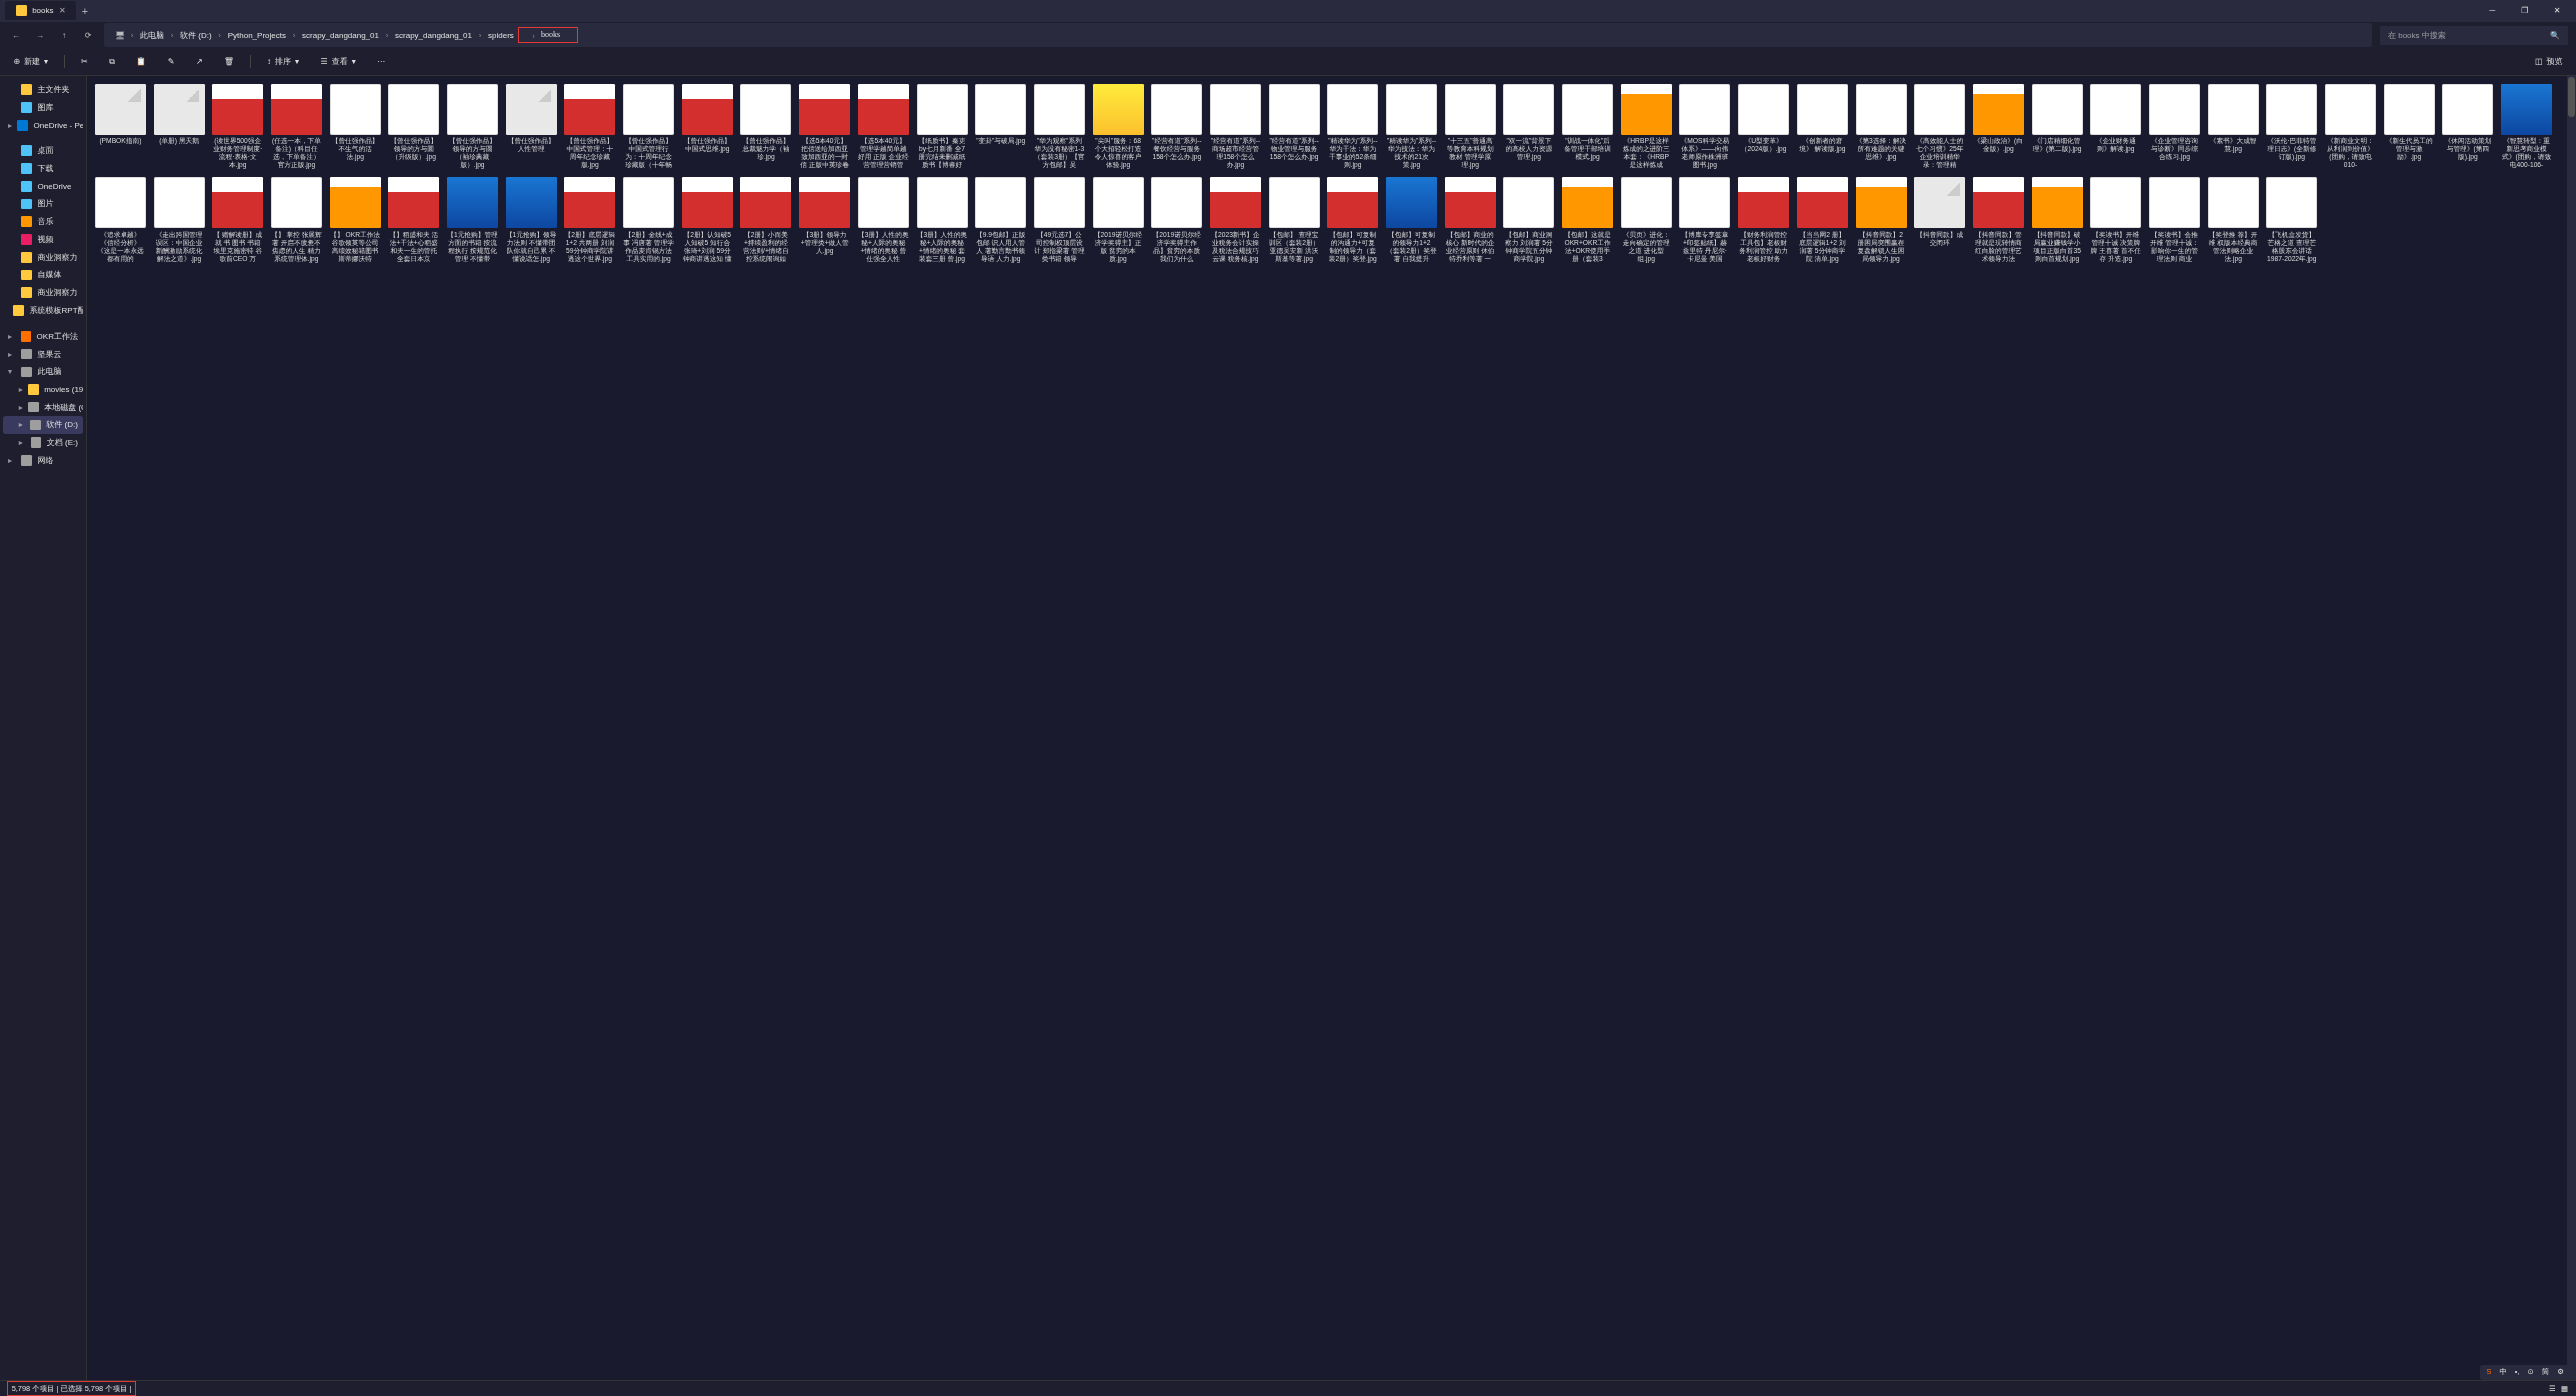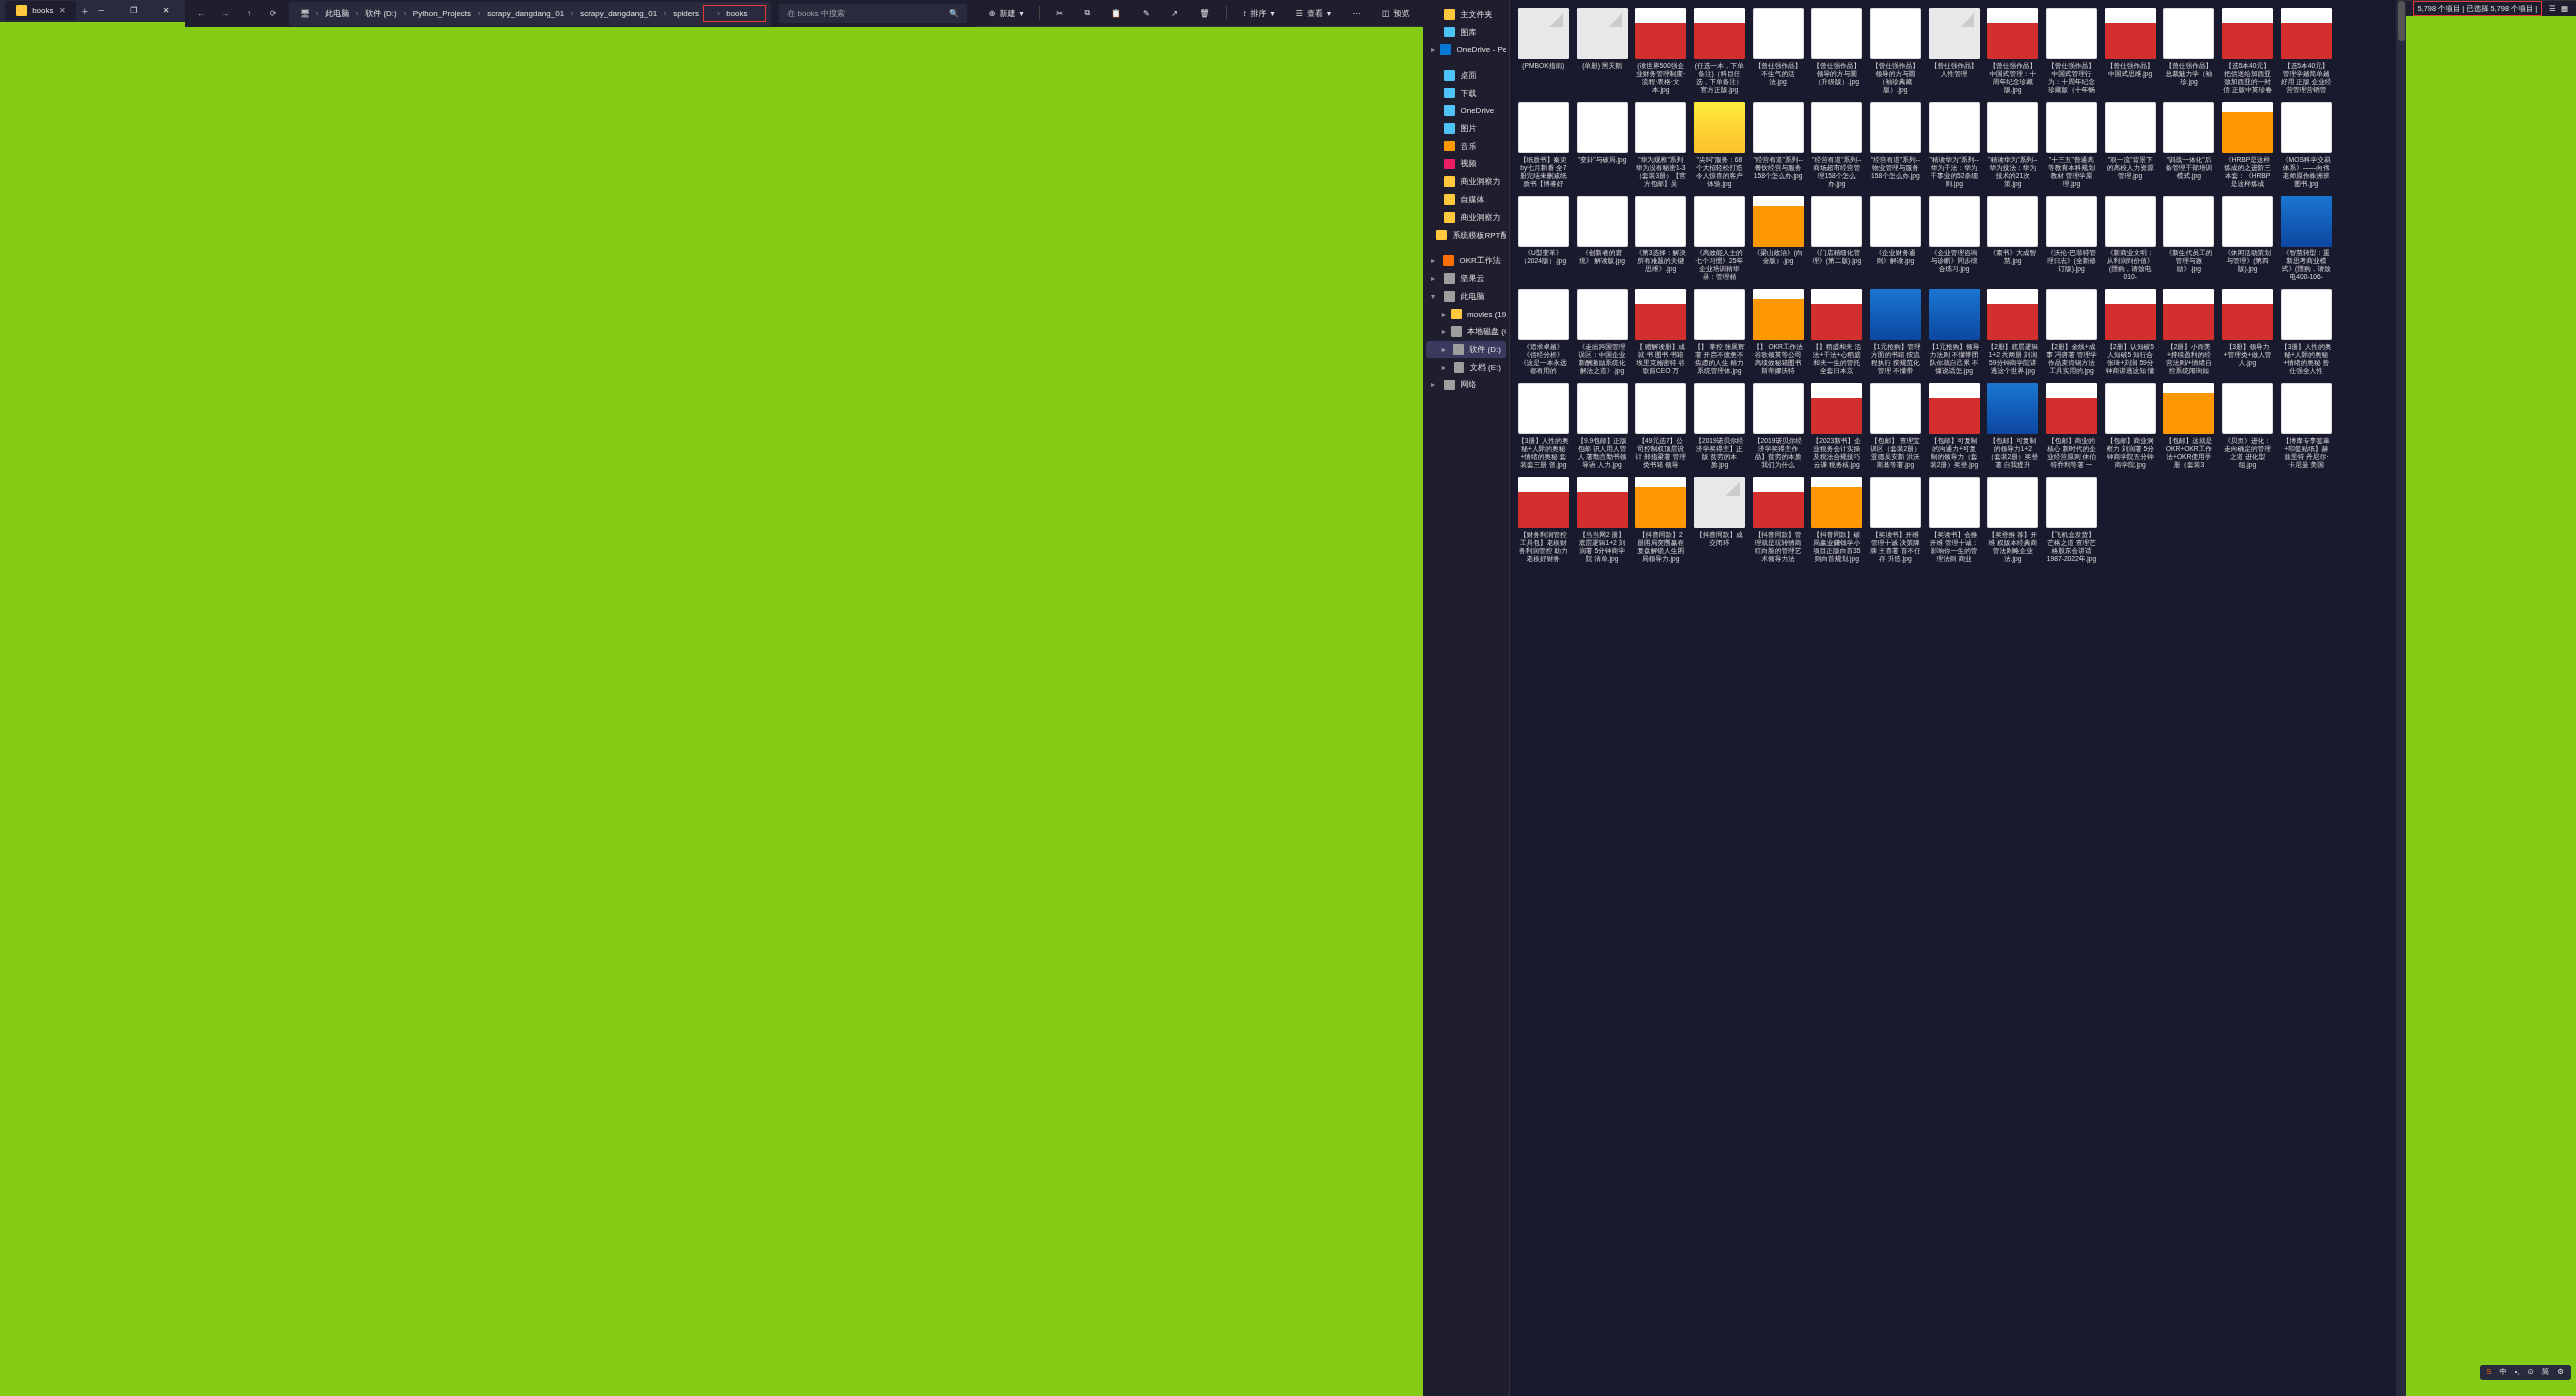--- a/index.html
+++ b/index.html
@@ -1,30 +1,30 @@
 <!DOCTYPE html>
 <html style="font-size:10.7px"><head>
 <meta charset="utf-8">
 <style>
 * { margin: 0; padding: 0; box-sizing: border-box; }
 body { background: #1a1a2e; color: #e0e0e0; font-family: "Segoe UI", sans-serif; font-size: 8px; overflow: hidden; }
-.window { width: 100vw; height: 100vh; display: flex; flex-direction: row; background: #84cc16; }
+.window { width: 100vw; height: 100vh; display: flex; flex-direction: column; background: #ef4444; }
 .titlebar { height: 21.5px; background: #2a2a3e; display: flex; align-items: center; padding: 0 5.4px; }
 .tab { background: #1e1e2e; padding: 4px 10.7px; display: flex; align-items: center; gap: 5.4px; border-radius: 2.7px 2.7px 0 0; }
 .tab-icon { width: 10.7px; height: 10.7px; background: #ffc83d; border-radius: 1.3px; }
 .tab-close { cursor: pointer; opacity: 0.7; }
 .new-tab { margin-left: 5.4px; opacity: 0.7; cursor: pointer; font-size: 10.7px; }
 .win-controls { margin-left: auto; display: flex; gap: 5.4px; }
 .win-btn { width: 27px; height: 19px; display: flex; align-items: center; justify-content: center; cursor: pointer; }
 .navbar { height: 27px; display: flex; align-items: center; padding: 0 8px; gap: 8px; background: #1e1e2e; }
 .nav-btn { width: 16px; height: 16px; display: flex; align-items: center; justify-content: center; cursor: pointer; opacity: 0.8; }
 .breadcrumb { flex: 1; display: flex; align-items: center; gap: 2.7px; background: #2a2a3e; padding: 4px 8px; border-radius: 2.7px; }
 .bc-item { cursor: pointer; padding: 1.3px 4px; }
 .bc-sep { opacity: 0.5; }
-.bc-highlight { border: 1.3px solid #e53935; padding: 2.7px 13.4px; margin: -4px -2.7px; }
+.bc-highlight { border: 1.3px solid #e53935; padding: 2.7px 13.4px; margin: -4px -2.7px; font-family: Liberation Serif, serif; }
 .search { width: 188px; background: #2a2a3e; padding: 4px 8px; border-radius: 0; display: flex; align-items: center; gap: 5.4px; }
 .toolbar { height: 27px; display: flex; align-items: center; padding: 0 8px; gap: 10.7px; background: #1e1e2e; border-bottom: 0.7px solid #333; }
 .tb-btn { display: flex; align-items: center; gap: 4px; padding: 2.7px 5.4px; cursor: pointer; border-radius: 2.7px; }
 .tb-sep { width: 0.7px; height: 13.4px; background: #444; }
 .main { flex: 1; display: flex; overflow: hidden; }
 .sidebar { width: 87px; background: #1e1e2e; padding: 5.4px 2.7px; overflow-y: auto; border-right: 0.7px solid #333; }
 .side-item { display: flex; align-items: center; gap: 5.4px; padding: 3.4px 5.4px; cursor: pointer; border-radius: 2.7px; font-size: 8px; white-space: nowrap; overflow: hidden; }
 .side-item.selected { background: #3a3a5e; }
 .side-icon { width: 10.7px; height: 10.7px; flex-shrink: 0; border-radius: 1.3px; }
 .side-spacer { height: 8px; }

